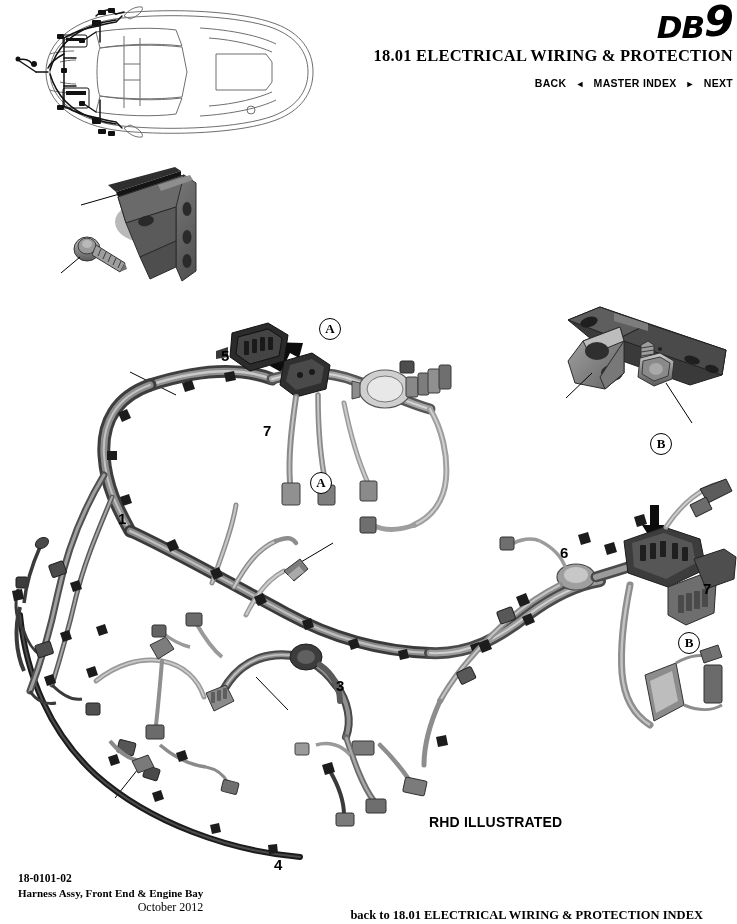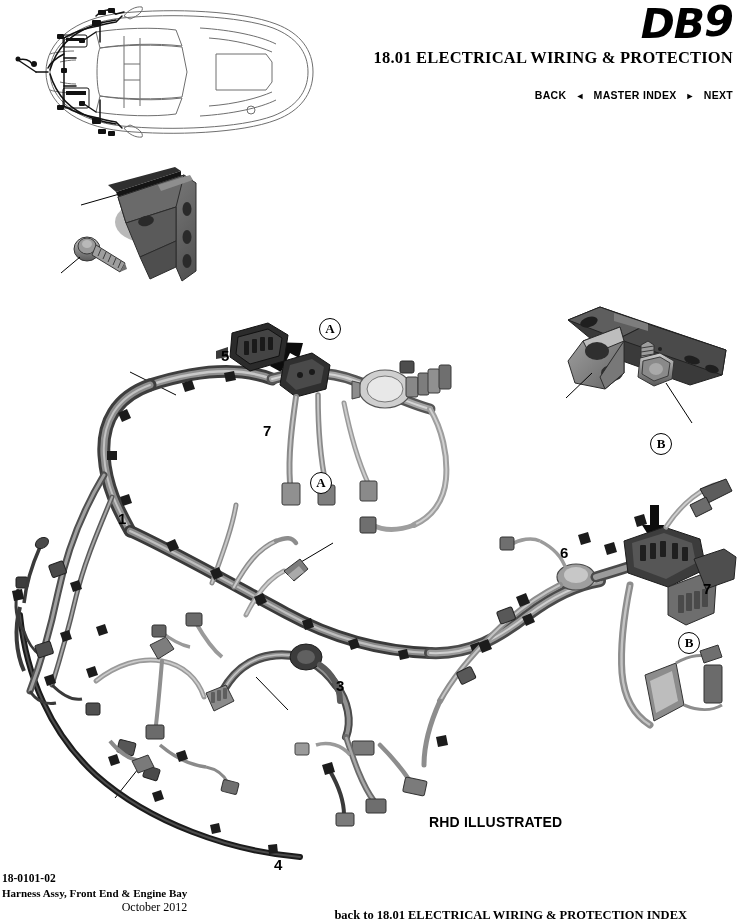--- a/index.html
+++ b/index.html
@@ -14,29 +14,29 @@
   #header{position:absolute;left:0;top:0;width:737px;height:145px;}
   #vehicle-thumb{position:absolute;left:4px;top:2px;width:316px;height:140px;}
   #brand-block{position:absolute;right:4px;top:0;text-align:right;}
   #brand-logo{
     font-family:"DejaVu Sans", sans-serif;
     font-weight:bold;font-style:italic;
     letter-spacing:-1px;line-height:1;
     display:block;margin:0;padding:0;
     white-space:nowrap;
   }
-  #brand-logo .db{font-size:41px;vertical-align:-2px;}
+  #brand-logo .db{font-size:31px;vertical-align:-2px;}
   #brand-logo .nine{font-size:43px;}
   #section-title{
     font-family:"Liberation Serif", serif;
     font-weight:bold;font-size:16.5px;letter-spacing:.2px;
     white-space:nowrap;margin-top:3px;
   }
   #nav-bar{
-    margin-top:21px;font-size:10.5px;font-weight:bold;
+    margin-top:11px;font-size:10.5px;font-weight:bold;
     letter-spacing:.3px;white-space:nowrap;
   }
   #nav-bar span{display:inline-block;}
   .nav-gap{width:9px;}
   .nav-arrow{font-size:9px;}
 
   
   #diagram{position:absolute;left:0;top:145px;width:737px;height:715px;}
   #diagram svg{display:block;}
 
@@ -54,21 +54,21 @@
     background:#fff;font-family:"Liberation Serif", serif;
   }
 
   
   #illustration-note{
     position:absolute;left:429px;top:814px;
     font-size:14px;font-weight:bold;letter-spacing:.2px;
   }
 
   
-  #footer{position:absolute;left:0;top:872px;width:689px;height:52px;}
+  #footer{position:absolute;left:16px;top:872px;width:689px;height:52px;}
   #footer-left{position:absolute;left:2px;top:0;}
   #footer-left .fl1{font-size:11.5px;font-weight:bold;line-height:13.5px;font-family:"Liberation Serif", serif;}
   #footer-left .fl2{font-size:11px;font-weight:bold;line-height:14px;font-family:Liberation Serif, serif;}
   #footer-left .fl3{font-size:12px;line-height:14px;font-family:"Liberation Serif", serif;text-align:right;}
   #footer-right{
     position:absolute;right:2px;bottom:1px;
     font-family:"Liberation Serif", serif;
     font-size:12.5px;font-weight:bold;white-space:nowrap;
   }
 </style>

